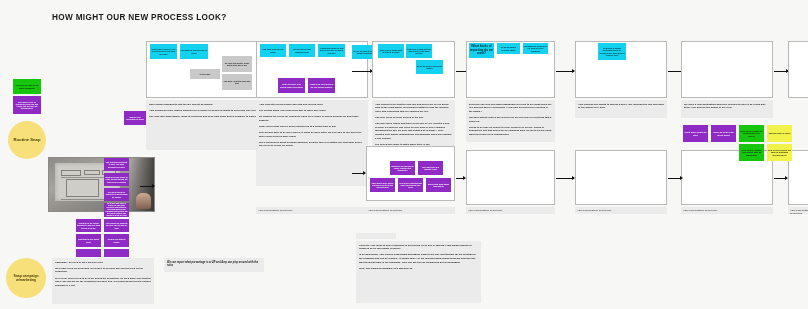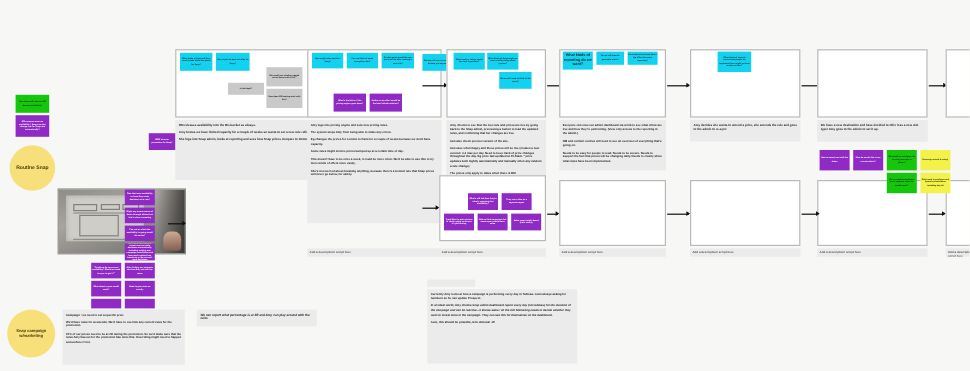--- a/index.html
+++ b/index.html
@@ -118,20 +118,21 @@
   .photo .pshadow{
     position:absolute;right:0;top:0;width:22%;height:100%;
     background:linear-gradient(90deg,rgba(50,48,46,0),rgba(40,38,36,.75));
   }
 </style>
 </head>
 <body>
 
 <div id="board">
 
+  <div class="board-title">HOW MIGHT OUR NEW PROCESS LOOK?</div>
 
   <div class="abs sticky gr" style="left:13px;top:79px;width:28px;height:15px;">How often will rates on RM denote availability?</div>
   <div class="abs sticky pu" style="left:13px;top:96px;width:28px;height:18px;">RM resource error on availability? Snap can also change rate for Snap rate automatically?</div>
 
   <div class="abs persona" style="left:8px;top:121px;width:38px;height:38px;">Routine Snap</div>
 
   <div class="abs persona" style="left:6px;top:258px;width:40px;height:40px;font-size:3.4px;">Snap campaign w/marketing</div>
 
   <div class="abs frame" style="left:146px;top:41px;width:128px;height:57px;"></div>
   <div class="abs sticky cy" style="left:150px;top:44px;width:27px;height:15px;">What kinds of Snap will Amy need to take while she plans for Snap?</div>

